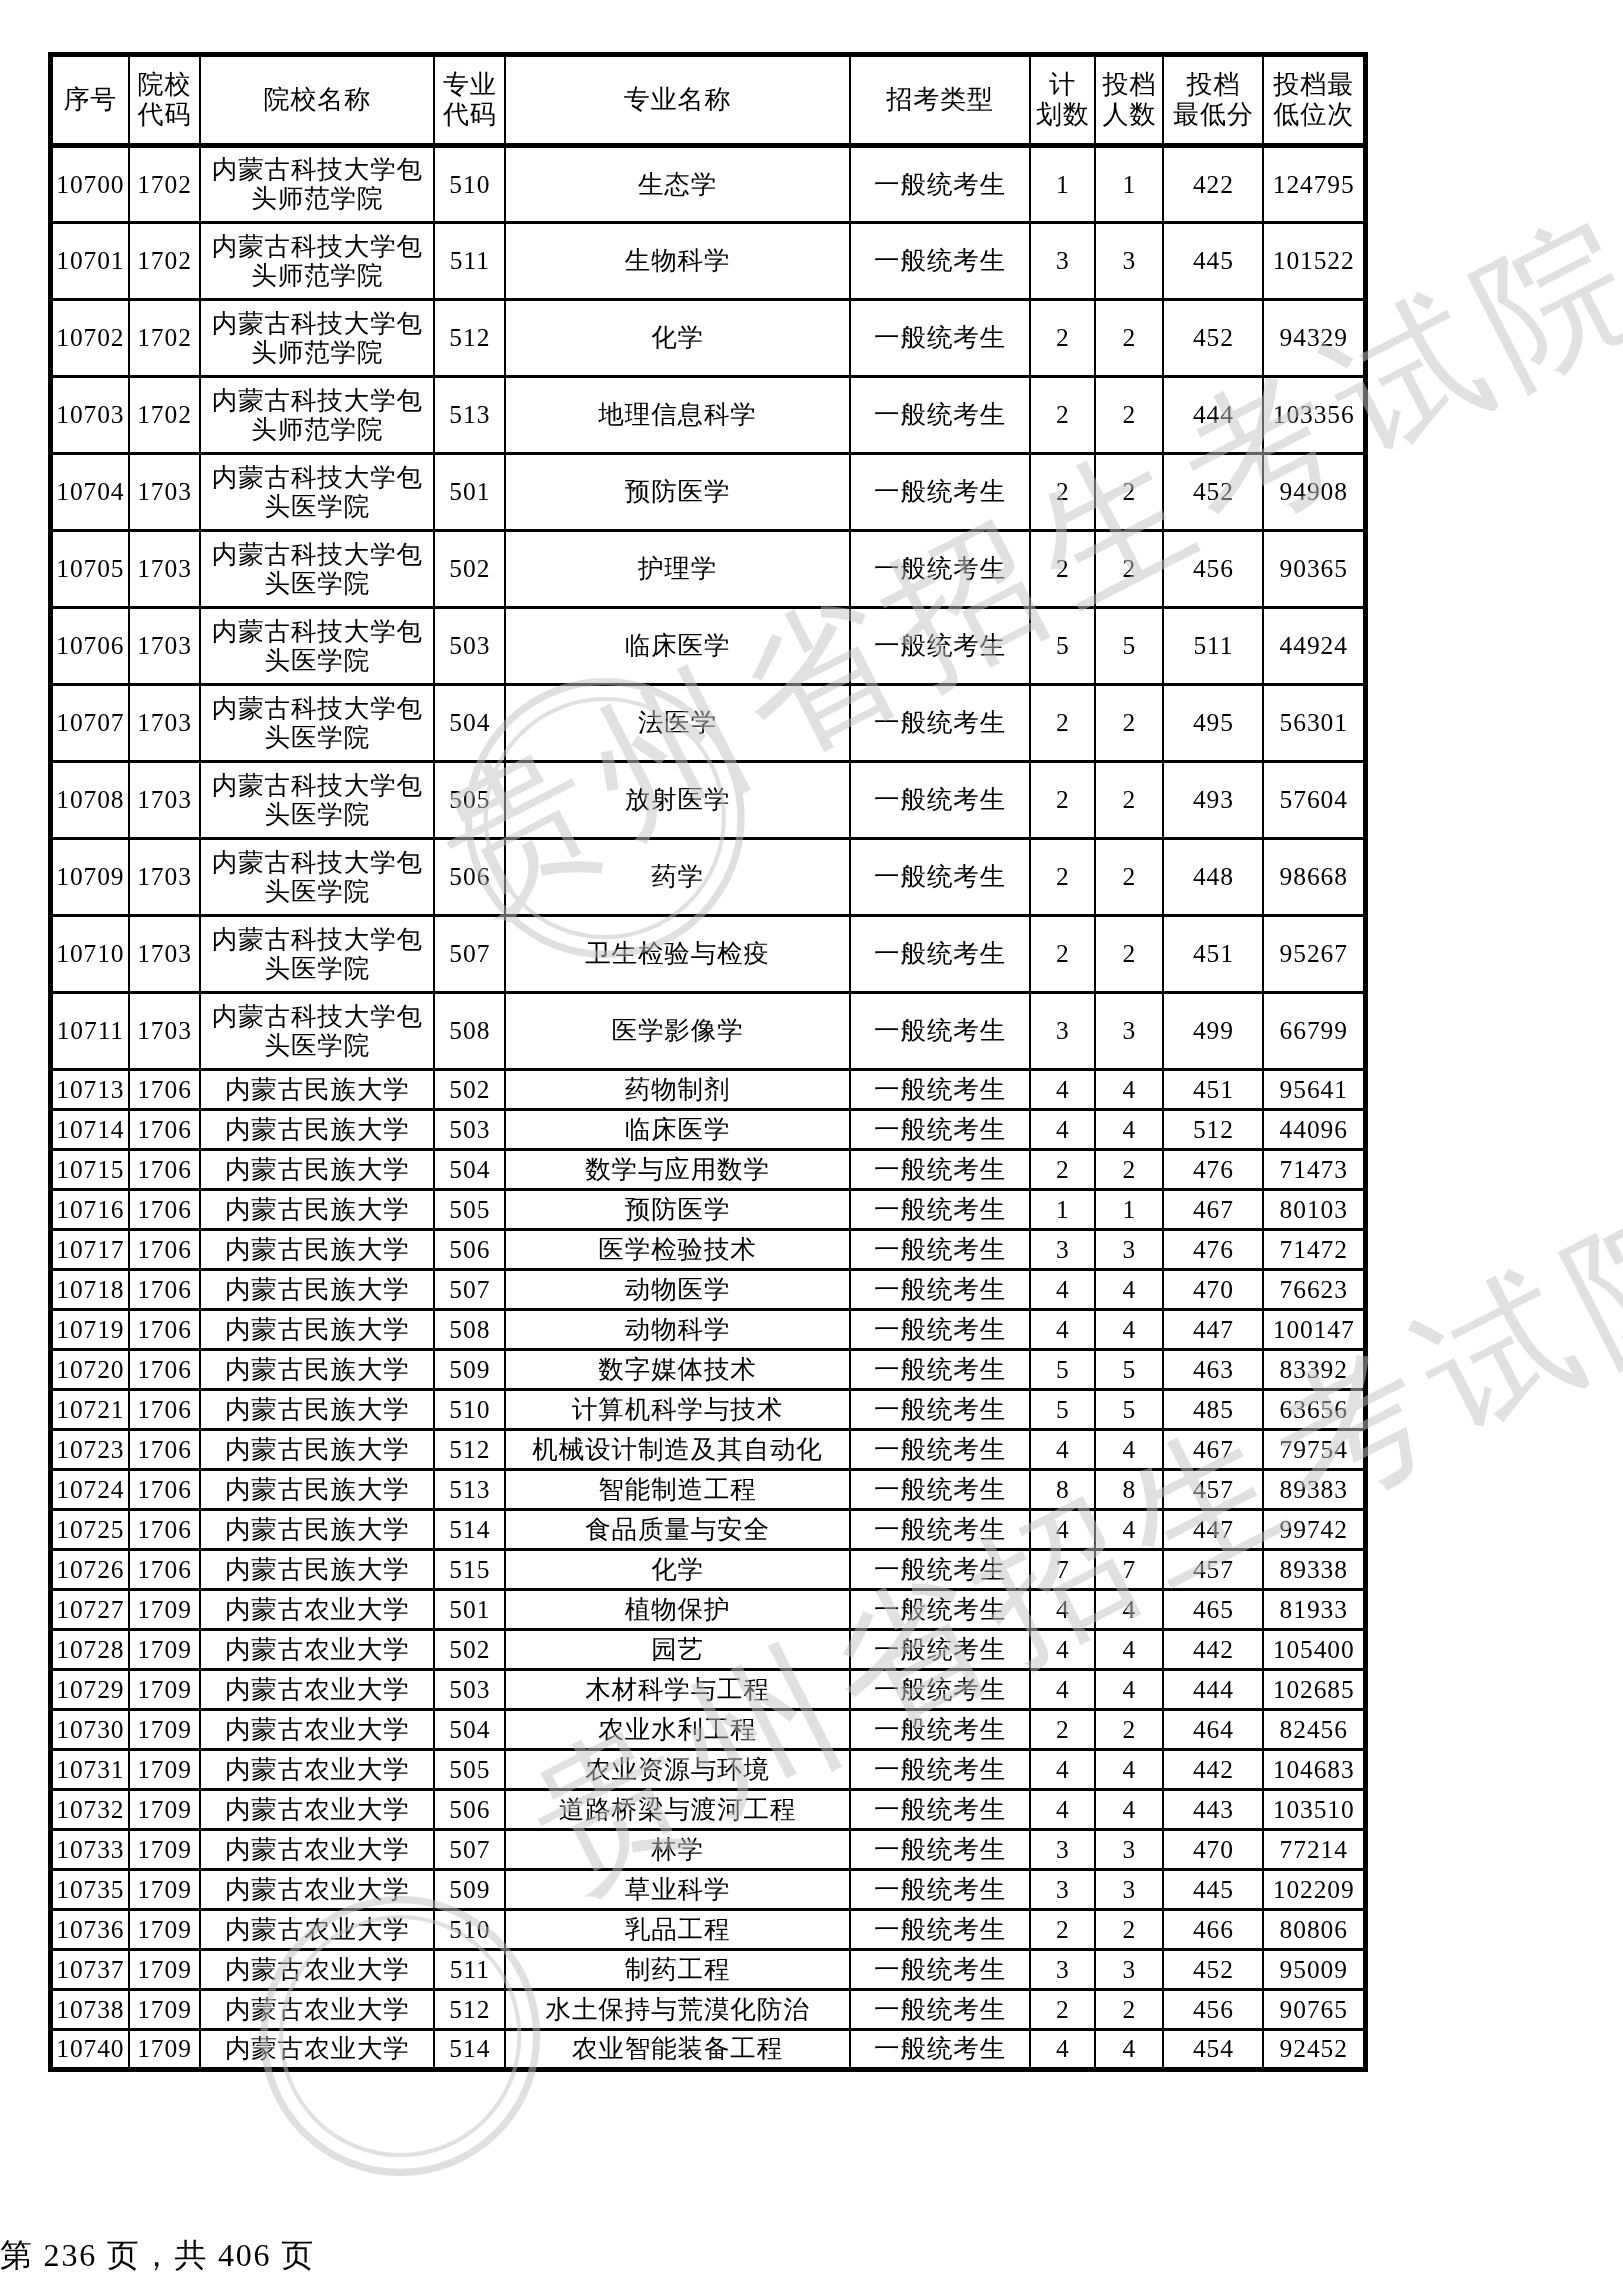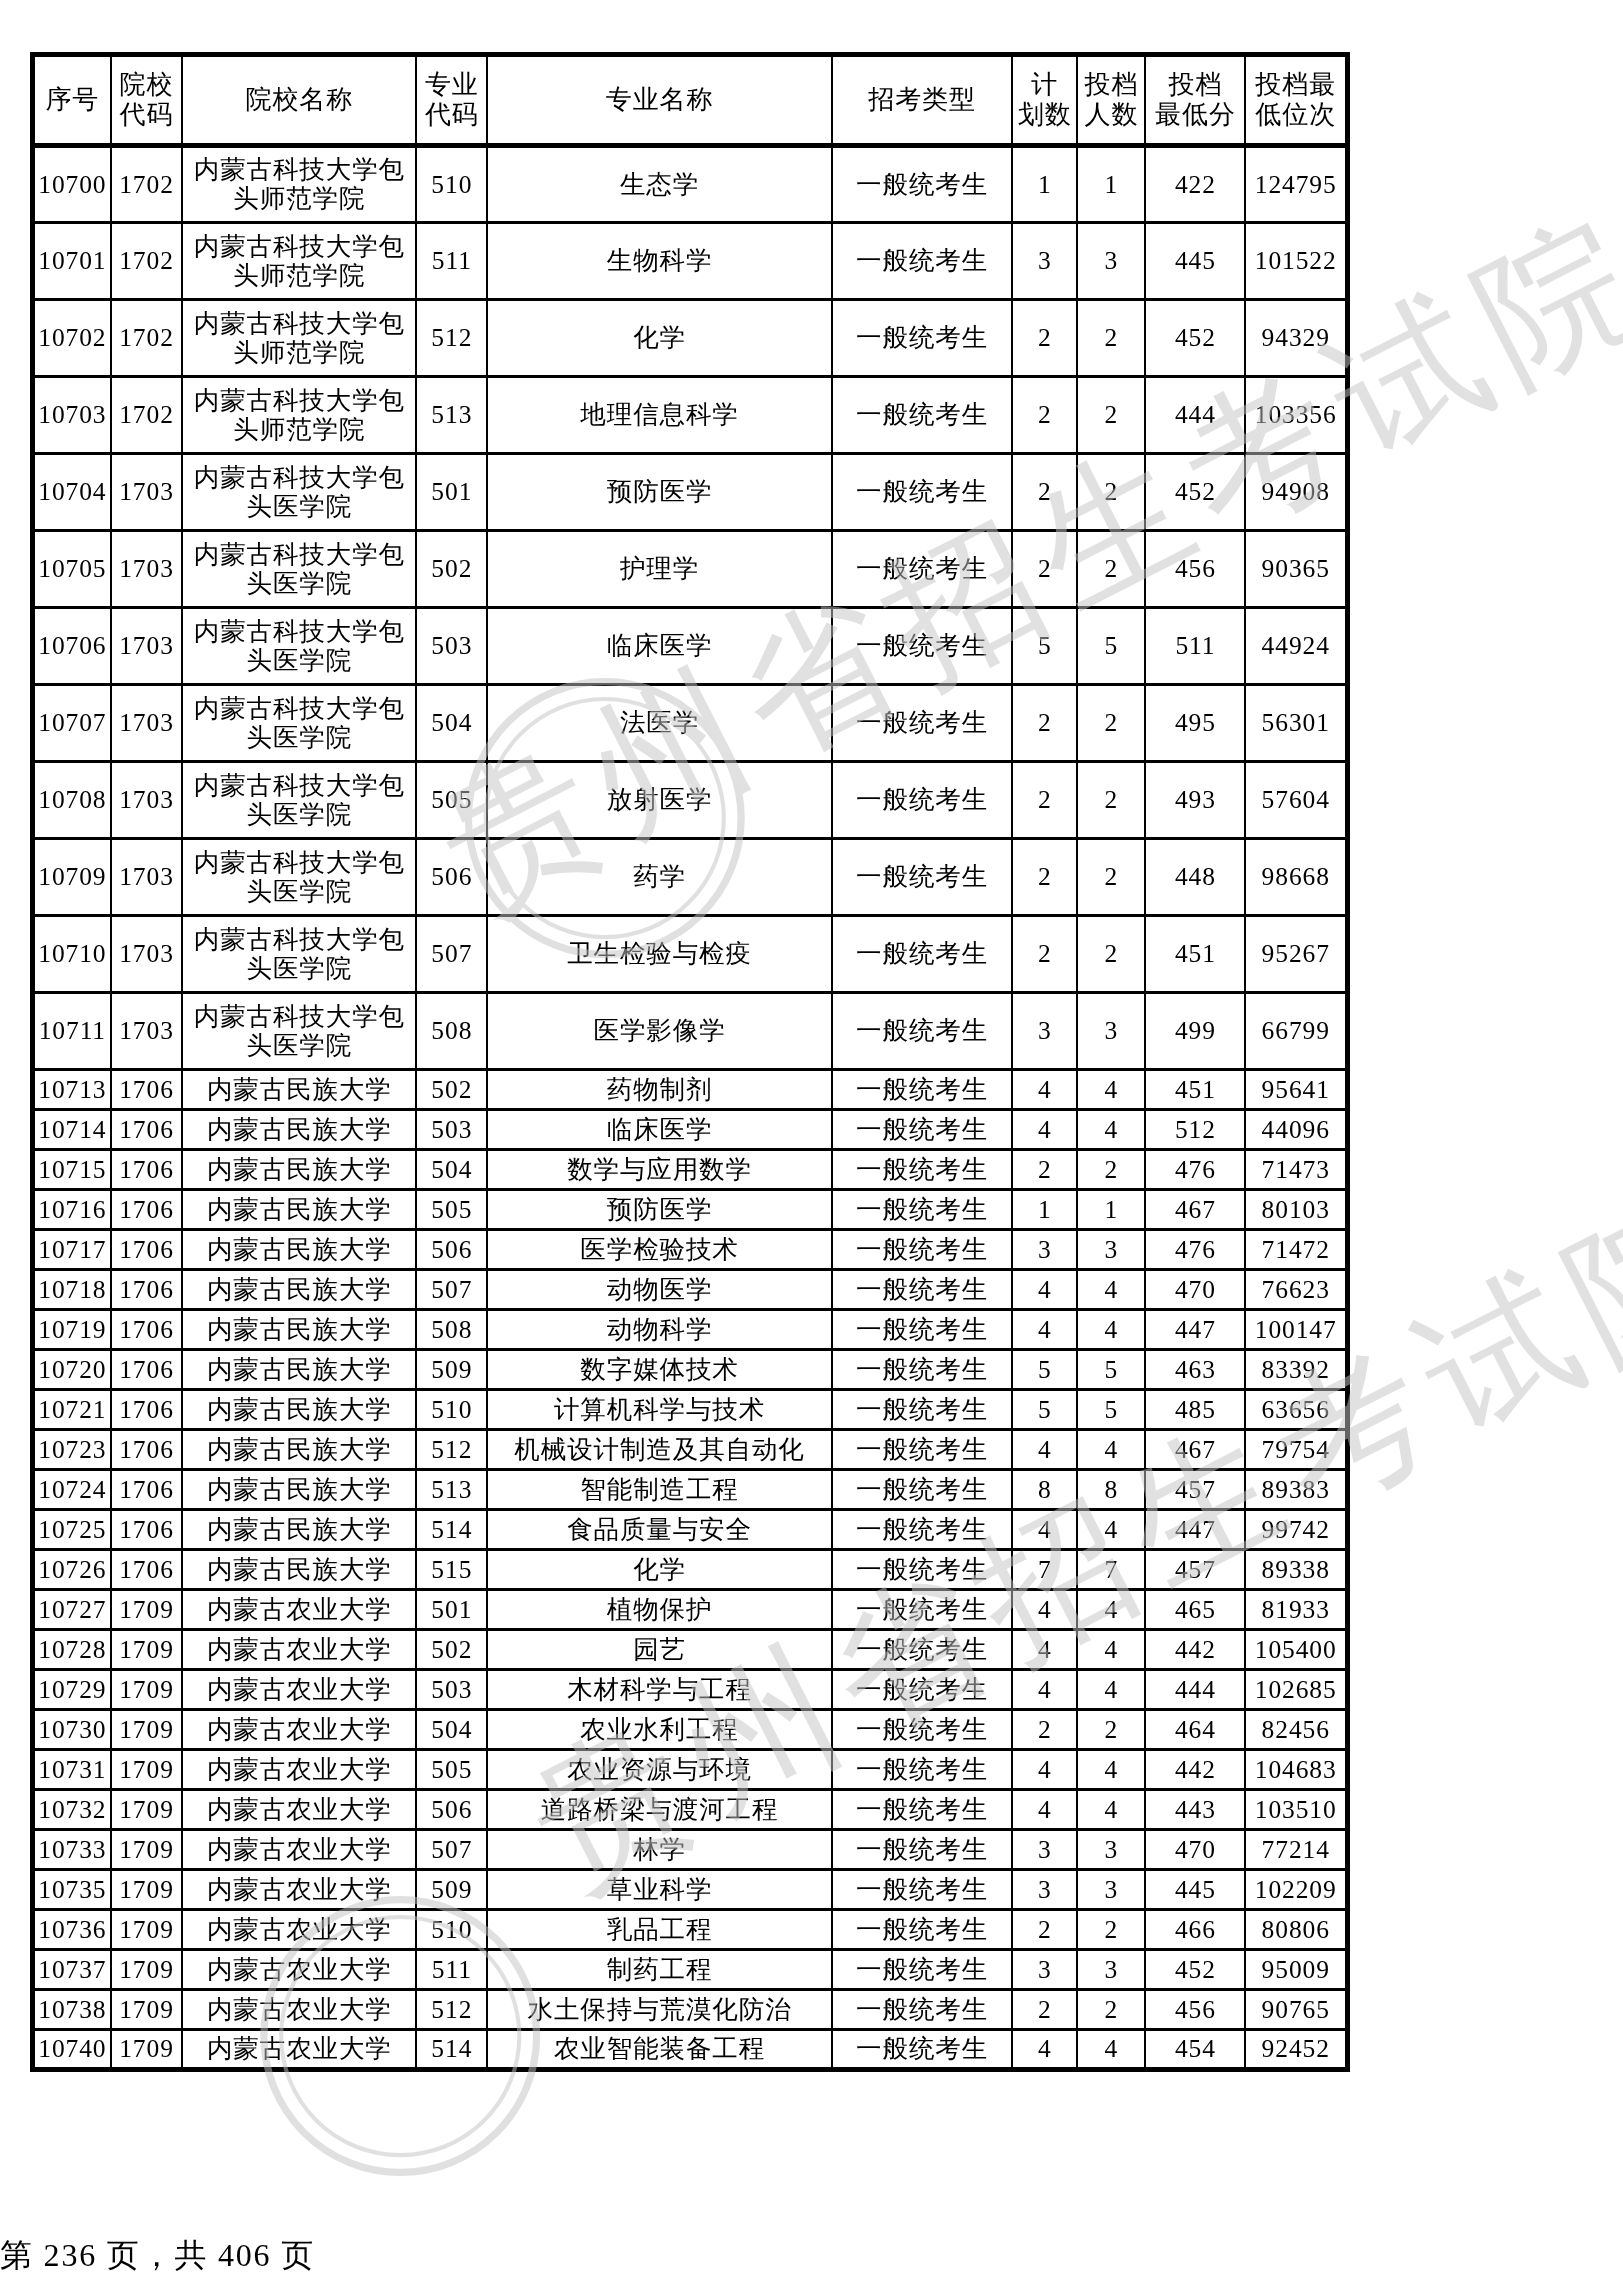--- a/index.html
+++ b/index.html
@@ -11,21 +11,21 @@
     position: relative;
     width: 1624px;
     height: 2296px;
     background: #ffffff;
     color: #000;
     font-family: "Liberation Serif", "DejaVu Serif", serif;
     overflow: hidden;
   }
   table.scores {
     position: absolute;
-    left: 30px;
+    left: 48px;
     top: 52px;
     width: 1320px;
     border-collapse: collapse;
     table-layout: fixed;
     border: 5px solid #000;
   }
   .scores th, .scores td {
     border-left: 2.3px solid #000;
     border-right: 2.3px solid #000;
     border-top: 3.6px solid #000;

